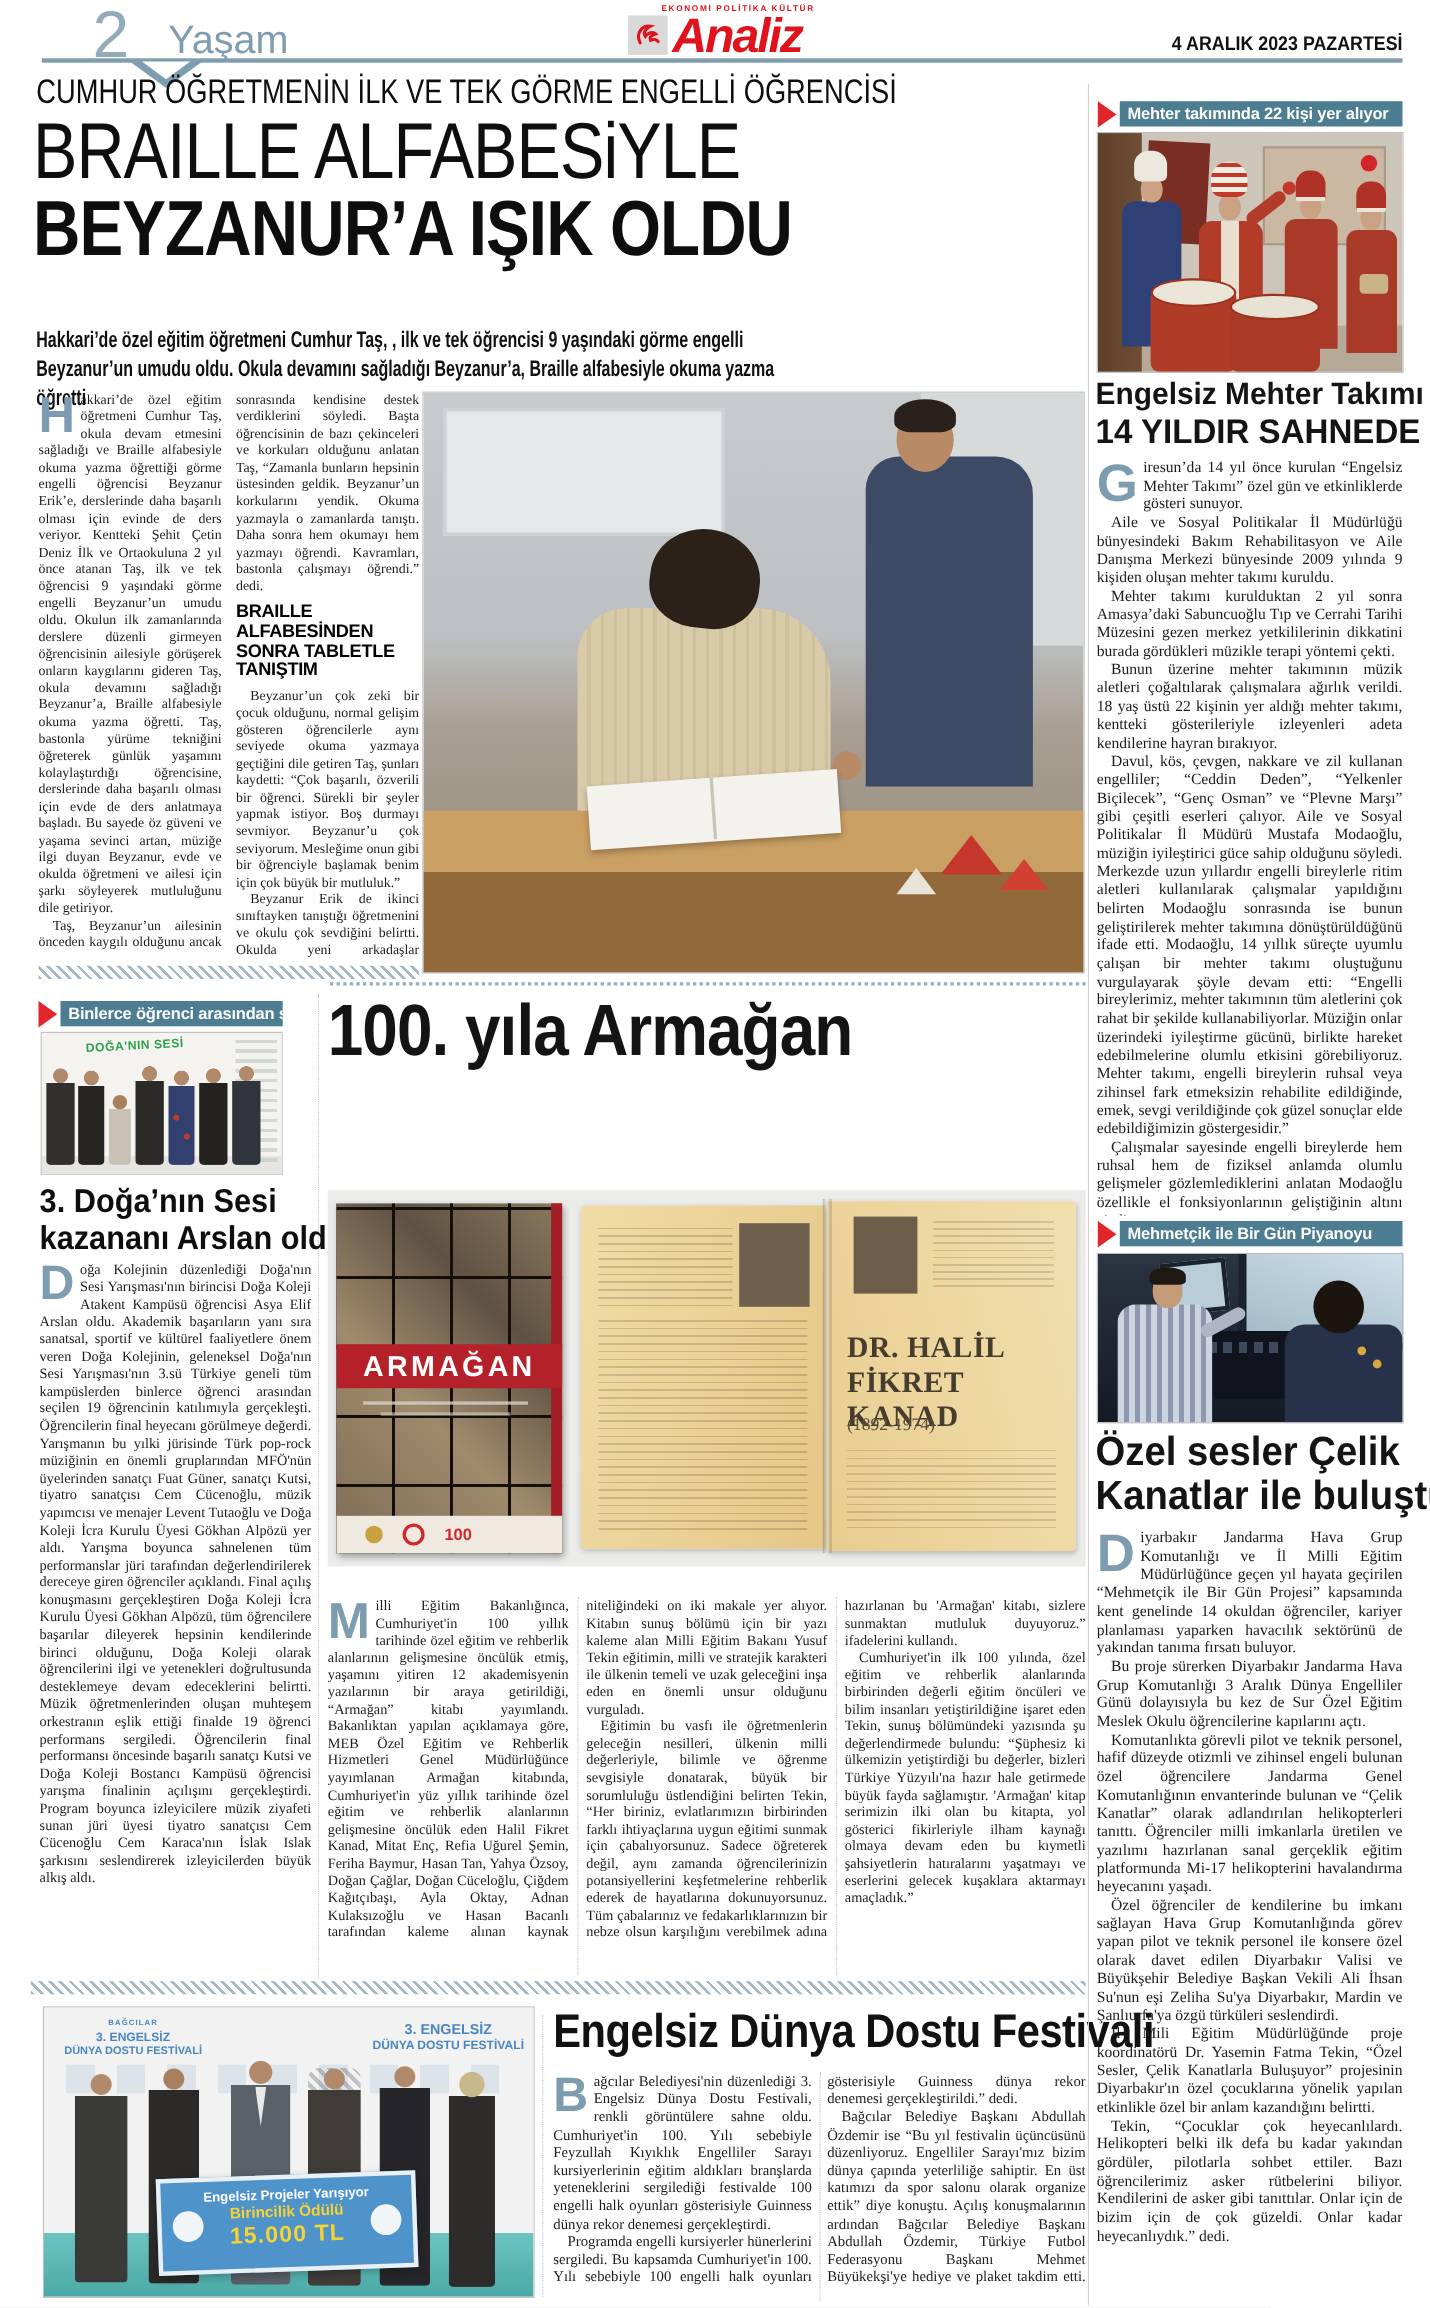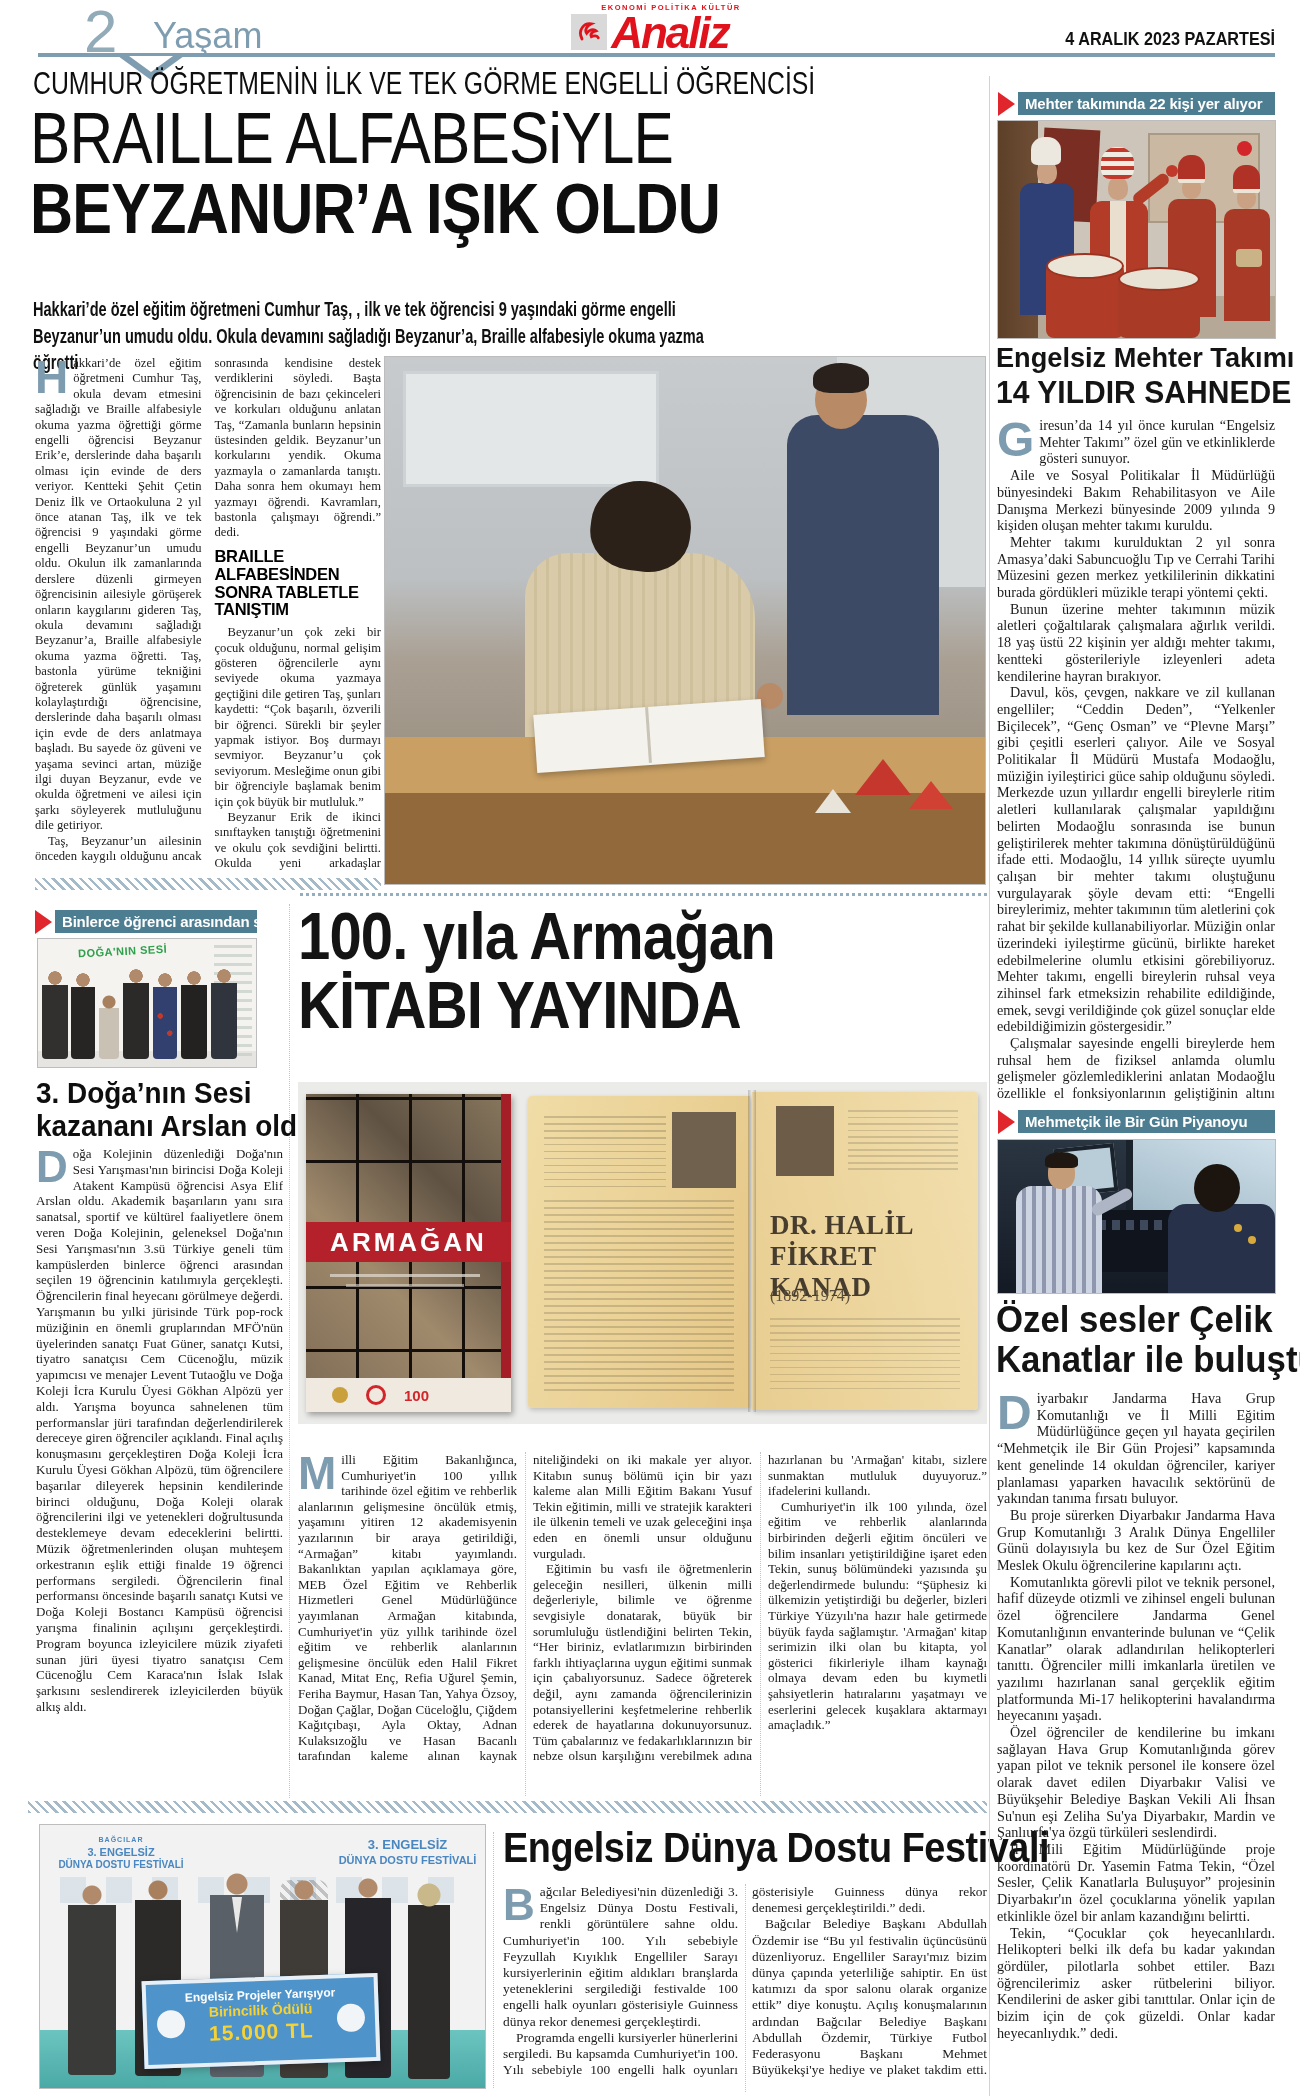--- a/index.html
+++ b/index.html
@@ -125,23 +125,20 @@
 
   <div id="doga-body" class="abs body-text" style="left:36px;top:1146px;width:247px;height:650px">
     <p><span class="dc" style="font-size:44px;line-height:36px">D</span><span>oğa Kolejinin düzenlediği Doğa'nın Sesi Yarışması'nın birincisi Doğa Koleji Atakent Kampüsü öğrencisi Asya Elif Arslan oldu. Akademik başarıların yanı sıra sanatsal, sportif ve kültürel faaliyetlere önem veren Doğa Kolejinin, geleneksel Doğa'nın Sesi Yarışması'nın 3.sü Türkiye geneli tüm kampüslerden binlerce öğrenci arasından seçilen 19 öğrencinin katılımıyla gerçekleşti. Öğrencilerin final heyecanı görülmeye değerdi. Yarışmanın bu yılki jürisinde Türk pop-rock müziğinin en önemli gruplarından MFÖ'nün üyelerinden sanatçı Fuat Güner, sanatçı Kutsi, tiyatro sanatçısı Cem Cücenoğlu, müzik yapımcısı ve menajer Levent Tutaoğlu ve Doğa Koleji İcra Kurulu Üyesi Gökhan Alpözü yer aldı. Yarışma boyunca sahnelenen tüm performanslar jüri tarafından değerlendirilerek dereceye giren öğrenciler açıklandı. Final açılış konuşmasını gerçekleştiren Doğa Koleji İcra Kurulu Üyesi Gökhan Alpözü, tüm öğrencilere başarılar dileyerek hepsinin kendilerinde birinci olduğunu, Doğa Koleji olarak öğrencilerini ilgi ve yetenekleri doğrultusunda desteklemeye devam edeceklerini belirtti. Müzik öğretmenlerinden oluşan muhteşem orkestranın eşlik ettiği finalde 19 öğrenci performans sergiledi. Öğrencilerin final performansı öncesinde başarılı sanatçı Kutsi ve Doğa Koleji Bostancı Kampüsü öğrencisi yarışma finalinin açılışını gerçekleştirdi. Program boyunca izleyicilere müzik ziyafeti sunan jüri üyesi tiyatro sanatçısı Cem Cücenoğlu Cem Karaca'nın İslak Islak şarkısını seslendirerek izleyicilerden büyük alkış aldı.</span></p>
   </div>
 
   <div class="dotline" style="left:300px;top:893px;width:687px"></div>
 
   <div class="abs" style="left:298px;top:903px;font:700 66px/1 'Liberation Sans',sans-serif;color:#141414">
     <span class="sx" style="transform:scaleX(.88);letter-spacing:-1px">100. yıla Armağan</span>
   </div>
-  <div class="abs" style="left:298px;top:972px;font:700 66px/1 'Liberation Sans',sans-serif;color:#141414">
-    <span class="sx" style="transform:scaleX(.88);letter-spacing:-1px">KİTABI YAYINDA</span>
-  </div>
 
   <div class="ph" style="left:298px;top:1082px;width:689px;height:342px;outline:none;background:#ebebe9">
 
     <div class="abs" style="left:8px;top:12px;width:205px;height:318px;background-image:repeating-linear-gradient(0deg,transparent 0 60px,#150f0c 60px 63px),repeating-linear-gradient(90deg,transparent 0 50px,#150f0c 50px 53px),linear-gradient(45deg,#7c6a54,#a08a6c 40%,#5f5243 70%,#8a795f);box-shadow:2px 3px 6px #00000055">
       <div class="abs" style="right:0;top:0;width:10px;height:100%;background:#a31e26"></div>
       <div class="abs" style="left:0;top:128px;width:100%;height:40px;background:#b5212a;display:flex;align-items:center;justify-content:center">
         <span style="font:700 26px/1 'Liberation Sans',sans-serif;color:#fff;letter-spacing:3px">ARMAĞAN</span>
       </div>
       <div class="abs" style="left:24px;top:180px;width:150px;height:3px;background:#d9d2c8;opacity:.8"></div>
       <div class="abs" style="left:40px;top:190px;width:118px;height:3px;background:#d9d2c8;opacity:.6"></div>

